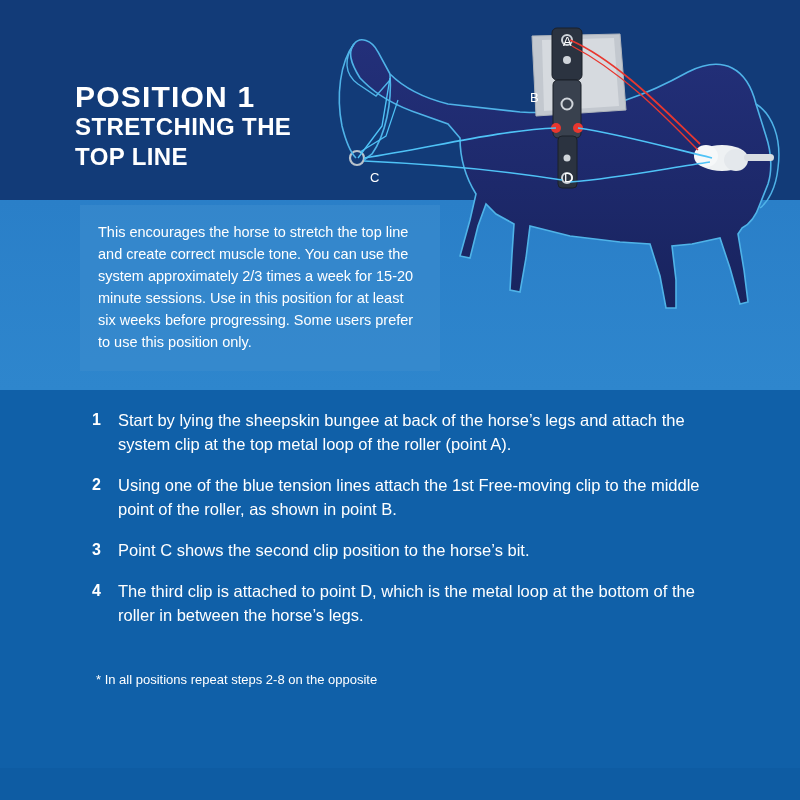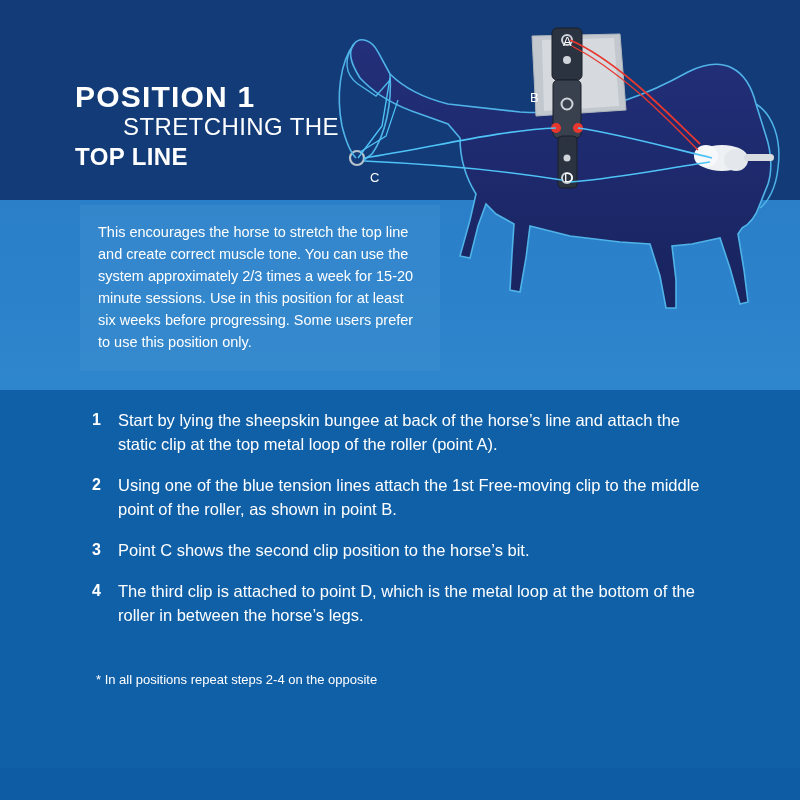--- a/index.html
+++ b/index.html
@@ -50,24 +50,23 @@
     color: #ffffff;
   }
   .title-line1 {
     font-size: 30px;
     font-weight: bold;
     letter-spacing: 1.2px;
     line-height: 30px;
   }
   .title-line2 {
     font-size: 24px;
-    font-weight: normal;
+    font-weight: bold;
     letter-spacing: 0.4px;
     line-height: 30px;
-    margin-left: 48px;
   }
   .title-line3 {
     font-size: 24px;
     font-weight: bold;
     letter-spacing: 0.4px;
     line-height: 30px;
   }
   
   .intro-panel {
     position: absolute;
@@ -250,33 +249,33 @@
     <div class="title-line1">POSITION 1</div>
     <div class="title-line2">STRETCHING THE</div>
     <div class="title-line3">TOP LINE</div>
   </div>
 
   <div class="intro-panel">This encourages the horse to stretch the top line and create correct muscle tone. You can use the system approximately 2/3 times a week for 15-20 minute sessions. Use in this position for at least six weeks before progressing. Some users prefer to use this position only.</div>
 
   <div class="steps">
     <div class="step">
       <div class="step-num">1</div>
-      <div class="step-text">Start by lying the sheepskin bungee at back of the horse’s line and attach the static clip at the top metal loop of the roller (point A).</div>
+      <div class="step-text">Start by lying the sheepskin bungee at back of the horse’s legs and attach the system clip at the top metal loop of the roller (point A).</div>
     </div>
     <div class="step">
       <div class="step-num">2</div>
       <div class="step-text">Using one of the blue tension lines attach the 1st Free-moving clip to the middle point of the roller, as shown in point B.</div>
     </div>
     <div class="step">
       <div class="step-num">3</div>
       <div class="step-text">Point C shows the second clip position to the horse’s bit.</div>
     </div>
     <div class="step">
       <div class="step-num">4</div>
       <div class="step-text">The third clip is attached to point D, which is the metal loop at the bottom of the roller in between the horse’s legs.</div>
     </div>
   </div>
 
   <div class="footnote">
-    <div>* In all positions repeat steps 2-4 on the opposite</div>
+    <div>* In all positions repeat steps 2-8 on the opposite</div>
   </div>
 
 </div>
 
 </body></html>

